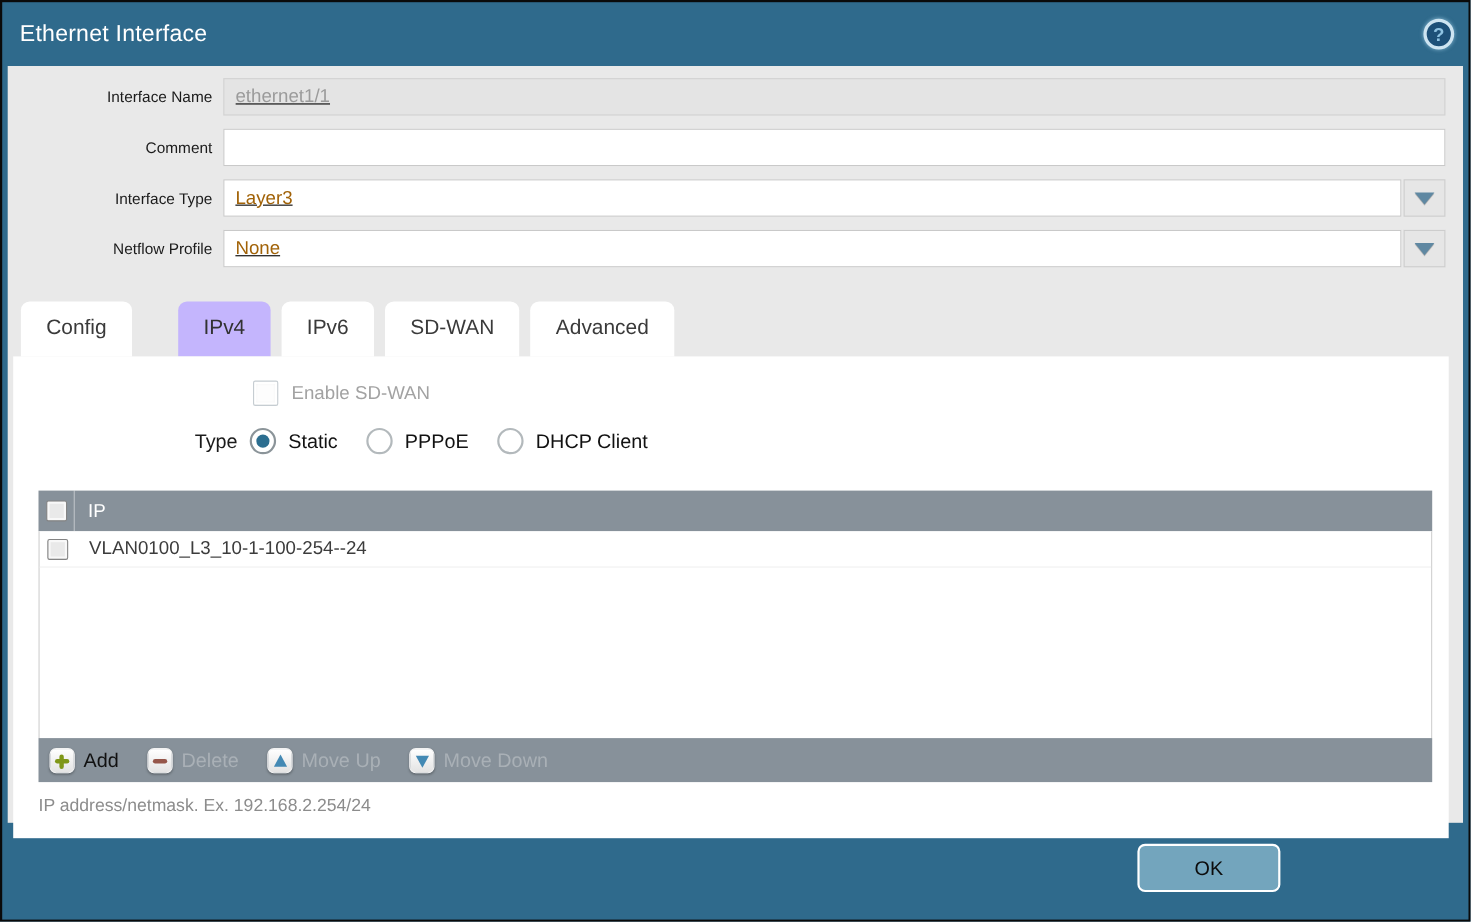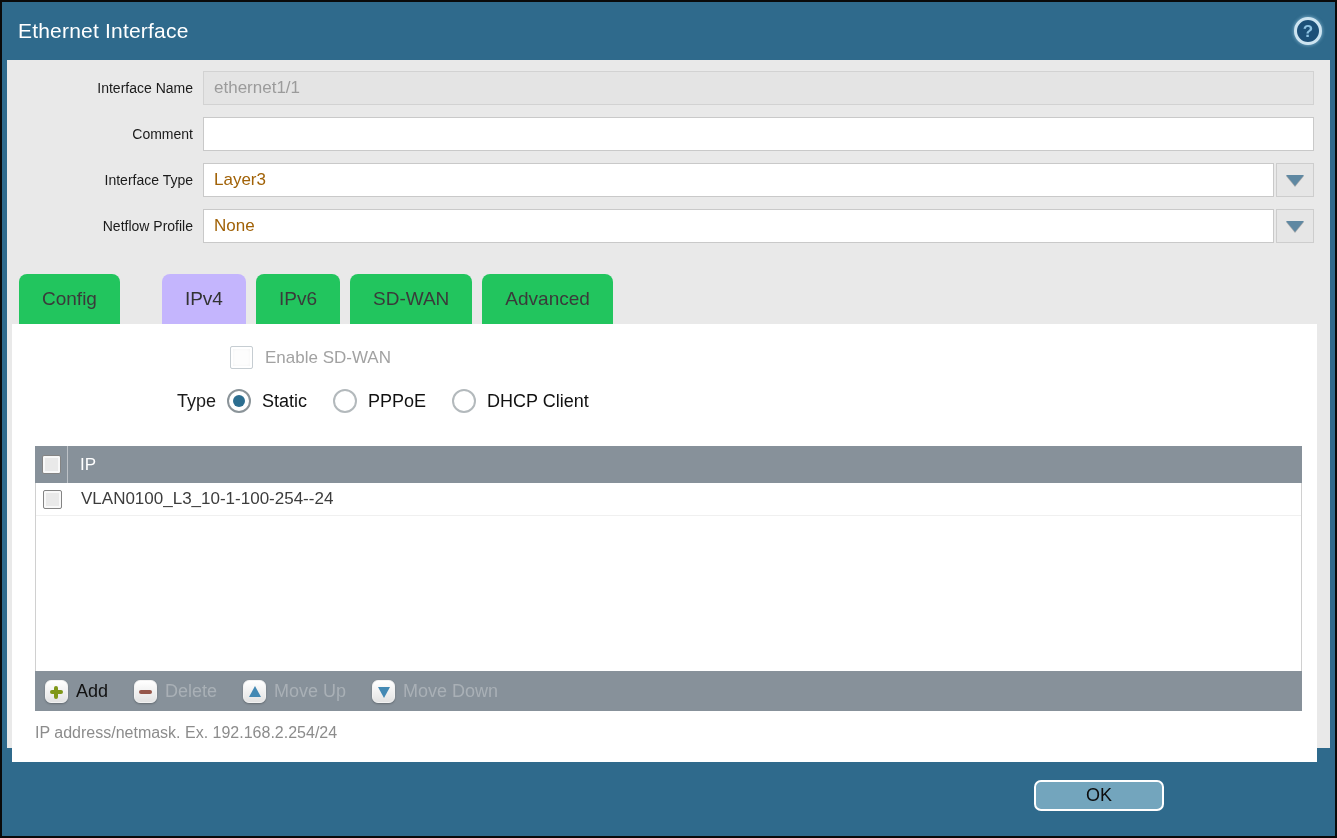--- a/index.html
+++ b/index.html
@@ -30,21 +30,21 @@
     background:#E9E9E9;
   }
 
   
   .form { padding:11px 16px 0 0; }
   .form-row { display:flex; align-items:center; margin-bottom:12px; }
   .form-row label {
     width:196px; text-align:right; padding-right:10px; flex:0 0 196px;
     font-size:14px; color:#1b1b1b;
   }
-  .fld { flex:1; display:flex; height:34px; }
+  .fld { flex:1; display:flex; height:34px;text-decoration:underline; }
   .fld input {
     flex:1; height:34px; border:1px solid #c9c9c9; background:#fff;
     font-size:17px; color:#1b1b1b; padding:0 10px;
     font-family:"Liberation Sans", sans-serif; outline:none;
   }
   .fld input:disabled { background:#e4e4e4; color:#9b9b9b; border-color:#d2d2d2; }
   .combo-text {
     flex:1; height:34px; border:1px solid #c9c9c9; background:#fff;
     font-size:17px; color:#a16207; padding:0 10px; line-height:32px;
   }
@@ -54,21 +54,21 @@
     display:flex; align-items:center; justify-content:center; cursor:pointer;
   }
   .arrow-down-tri {
     width:0; height:0; border-left:9px solid transparent; border-right:9px solid transparent;
     border-top:11px solid #5f88a2; filter:drop-shadow(0 1px 0 rgba(0,0,0,.25));
   }
 
   
   .tabs { display:flex; gap:10px; padding-left:12px; margin-top:31px; height:50px; }
   .tab {
-    padding:0 23px; background:#22c55e; color:#3a3a3a;
+    padding:0 23px; background:#ffffff; color:#3a3a3a;
     font-size:19px; line-height:50px; border-radius:8px 8px 0 0; cursor:pointer;
   }
   .tab.active { background:#c4b5fd; color:#323232;margin-left:32px; }
 
   
   .panel {
     position:relative; margin:0 13px 0 5px; height:438px; background:#fff;
   }
 
   .sdwan-row { position:absolute; left:218px; top:22px; display:flex; align-items:center; }
@@ -143,21 +143,21 @@
     content:""; position:absolute; left:5px;
     width:0; height:0; border-left:6px solid transparent; border-right:6px solid transparent;
   }
   .up-icon::before   { top:5px; border-bottom:11px solid #4389B4; }
   .down-icon::before { top:6px; border-top:11px solid #4389B4; }
 
   .hint { position:absolute; left:23px; top:400px; font-size:16px; color:#8c8c8c; }
 
   
   .btn {
-    position:absolute; bottom:25px; height:31px;
+    position:absolute; bottom:25px; height:44px;
     border:2px solid #fff; border-radius:7px;
     font-size:18px; color:#0c0c0c; font-family:"Liberation Sans", sans-serif;
     display:flex; align-items:center; justify-content:center; cursor:pointer;
   }
   .btn-ok { right:171px; width:130px; background:#73A5BD; }
   .btn-cancel { right:26px; width:132px; background:#CACACC; }
 </style>
 </head>
 <body>
 

